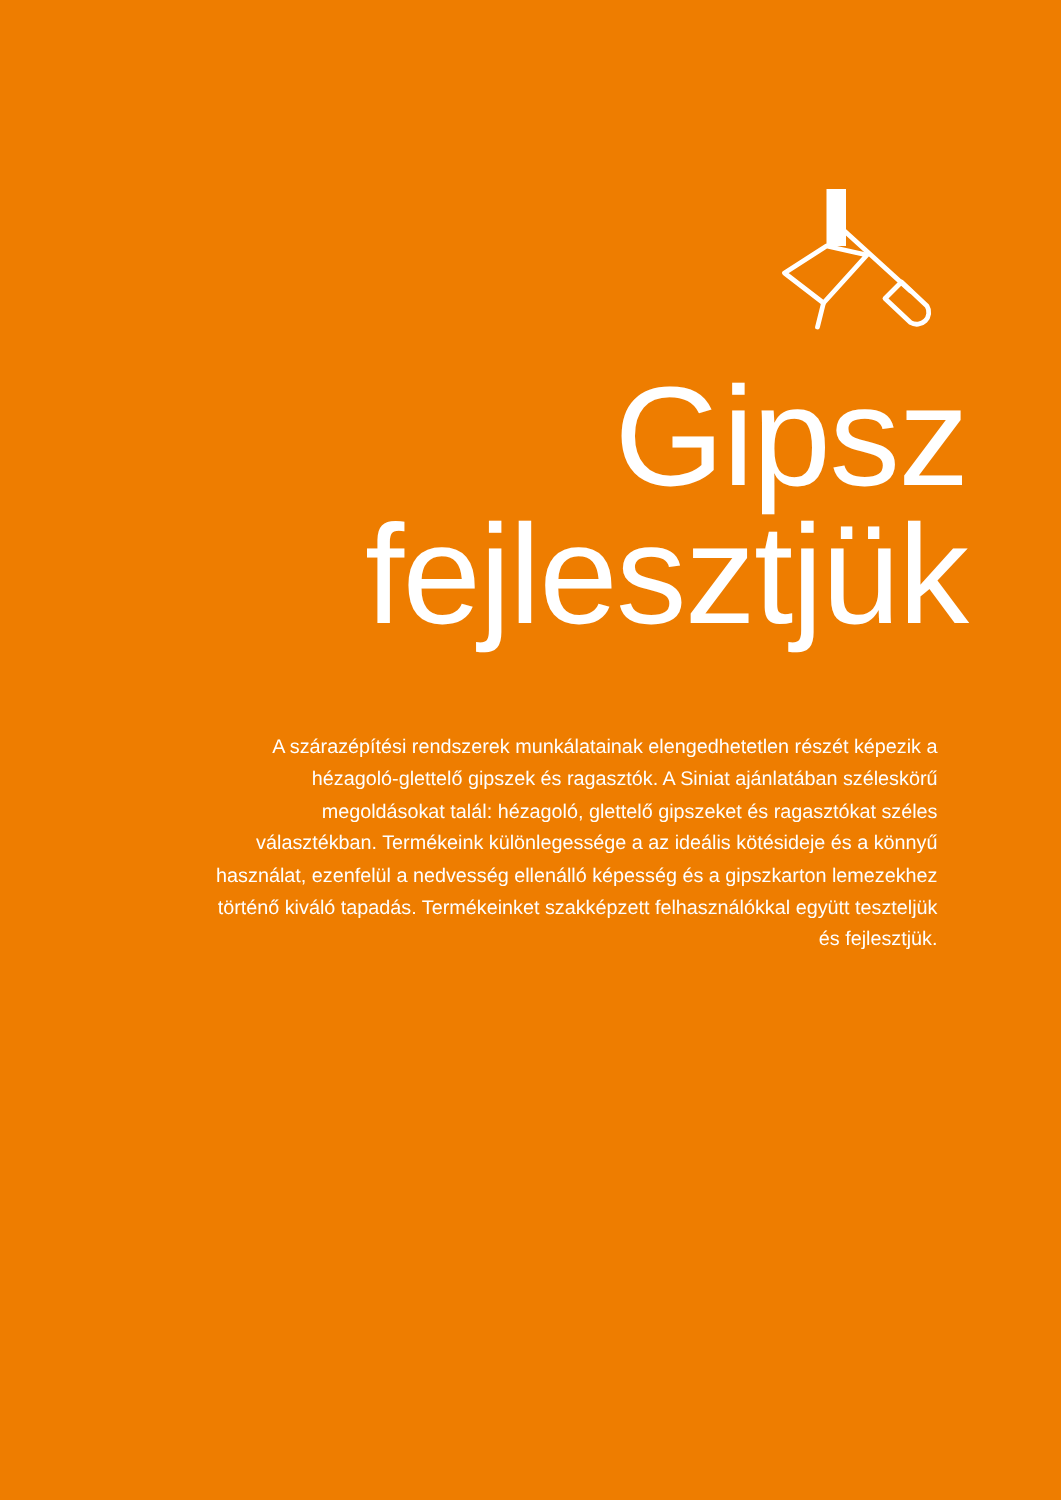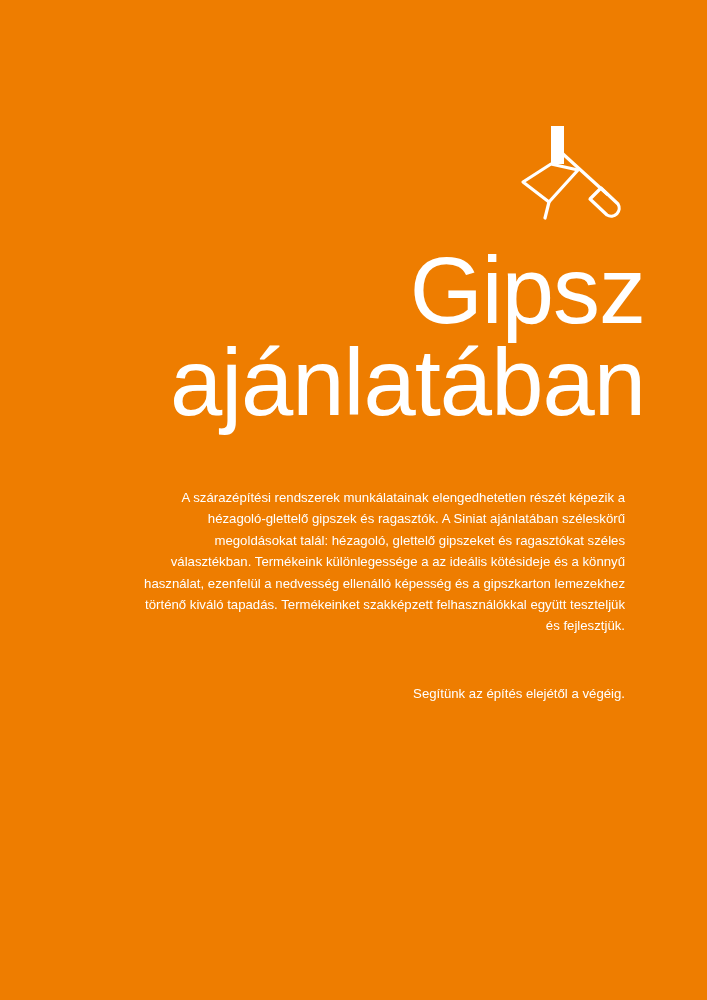--- a/index.html
+++ b/index.html
@@ -88,24 +88,21 @@
       <line x1="44" y1="36" x2="88" y2="76"></line>
 
       <path d="M82 70 L99 86 a8 8 0 0 1 -11 11 L71 81 Z"></path>
 
       <line x1="30" y1="84" x2="26" y2="100"></line>
     </svg>
   </div>
 
   <div class="title-block">
     <span class="title-line">Gipsz</span>
-    <span class="title-line">ajánlatában</span>
+    <span class="title-line">fejlesztjük</span>
   </div>
 
   <div class="body-block">
     <p>A szárazépítési rendszerek munkálatainak elengedhetetlen részét képezik a hézagoló-glettelő gipszek és ragasztók. A Siniat ajánlatában széleskörű megoldásokat talál: hézagoló, glettelő gipszeket és ragasztókat széles választékban. Termékeink különlegessége a az ideális kötésideje és a könnyű használat, ezenfelül a nedvesség ellenálló képesség és a gipszkarton lemezekhez történő kiváló tapadás. Termékeinket szakképzett felhasználókkal együtt teszteljük és fejlesztjük.</p>
   </div>
 
-  <div class="tagline">
-    <p>Segítünk az építés elejétől a végéig.</p>
-  </div>
 
 </div>
 
 </body></html>

